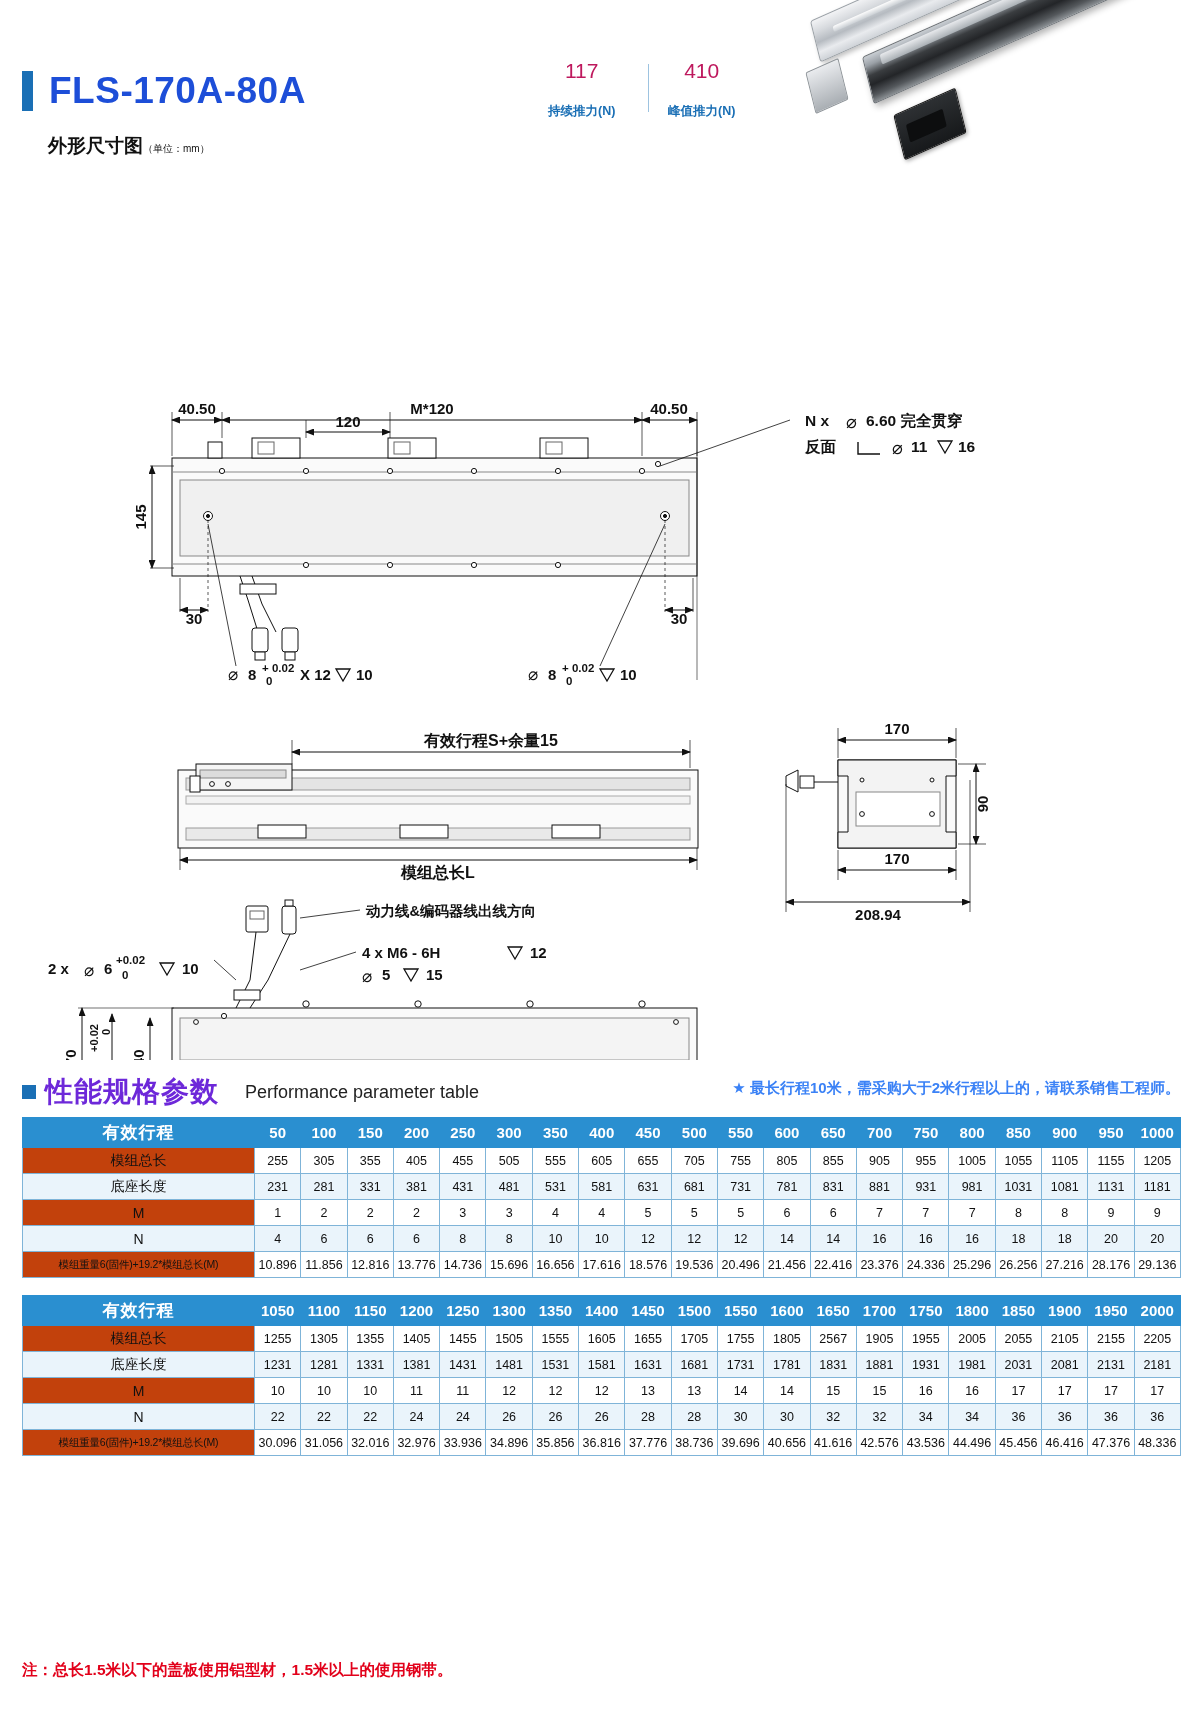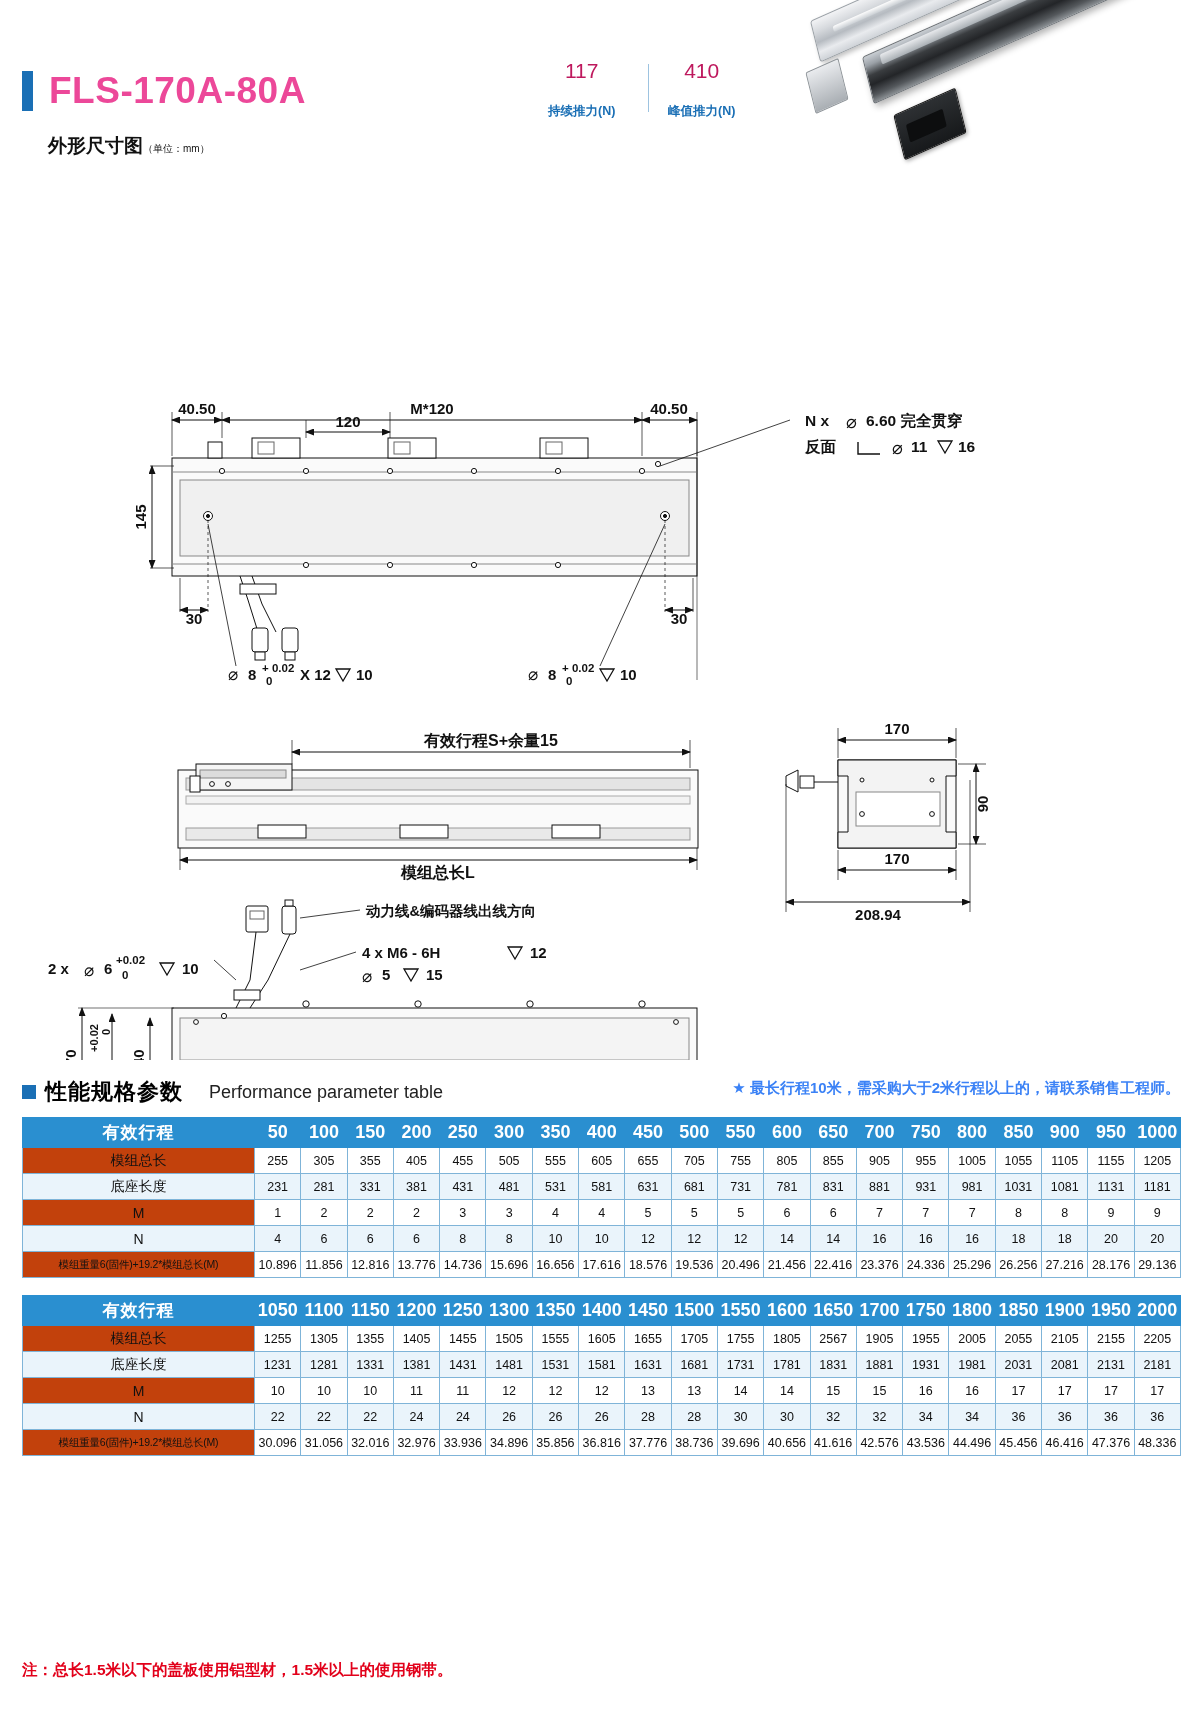--- a/index.html
+++ b/index.html
@@ -7,21 +7,21 @@
     width:1200px;height:1710px;background:#ffffff;
     font-family:"Liberation Sans","DejaVu Sans",sans-serif;
     color:#1a1a1a;position:relative;overflow:hidden;
   }
   .page{position:relative;width:1200px;height:1710px;}
 
   
   .header{position:absolute;left:0;top:0;width:1200px;height:175px;}
   .title-bar{position:absolute;left:22px;top:70px;display:flex;align-items:center;}
   .title-mark{width:11px;height:40px;background:#1a6fb5;margin-right:16px;}
-  .title-text{font-size:37px;font-weight:bold;color:#ec4899;letter-spacing:.5px;}
+  .title-text{font-size:37px;font-weight:bold;color:#1d4ed8;letter-spacing:.5px;}
   .subtitle{position:absolute;left:48px;top:133px;font-size:19px;font-weight:bold;color:#111;}
   .subtitle .unit{font-size:10px;font-weight:normal;}
 
   .force-box{position:absolute;top:60px;display:flex;flex-direction:column;align-items:center;}
   .force-val{font-size:21px;font-weight:normal;color:#be185d;line-height:1;}
   .force-lab{font-size:12.5px;font-weight:bold;color:#1a6fb5;margin-top:22px;}
   #force-1{left:548px;}
   #force-2{left:668px;}
   .force-sep{position:absolute;left:648px;top:64px;width:1px;height:48px;background:#9dc3e0;}
 
@@ -69,34 +69,34 @@
   }
 
   
   .drawing{position:absolute;left:0;top:180px;width:1200px;height:880px;}
   svg.dwg{position:absolute;left:0;top:0;}
 
   
   .perf{position:absolute;left:22px;top:1075px;width:1158px;}
   .perf-head{display:flex;align-items:center;height:34px;}
   .perf-sq{width:14px;height:14px;background:#1a6fb5;margin-right:9px;}
-  .perf-cn{font-size:22px;font-weight:bold;color:#000000;letter-spacing:1px;}
+  .perf-cn{font-size:28px;font-weight:bold;color:#6d28d9;letter-spacing:1px;}
   .perf-en{font-size:18px;color:#222;margin-left:26px;}
   .perf-note{
     position:absolute;right:0;top:4px;font-size:15px;font-weight:bold;color:#3b82f6;
     white-space:nowrap;
   }
 
   table.spec{border-collapse:collapse;width:1158px;margin-top:8px;table-layout:fixed;}
   table.spec td{
     border:1px solid #7fb4d8;text-align:center;font-size:12.5px;color:#111;
     height:25px;padding:0 1px;white-space:nowrap;overflow:hidden;
   }
   table.spec tr.hdr td{
-    background:#2a8fd0;color:#ffffff;font-weight:bold;font-size:18px;height:29px;
+    background:#2a8fd0;color:#ffffff;font-weight:bold;font-size:15px;height:29px;
     border:1px solid #2a8fd0;
   }
   table.spec tr.hdr td.rowlab{font-size:17px;letter-spacing:1px;}
   table.spec td.rowlab{
     font-size:14px;font-weight:normal;background:#c2410c;color:#111;
   }
   table.spec td.rowlab.small{font-size:10.5px;letter-spacing:-.2px;}
   table.spec tr.alt td{background:#eaf4fb;}
   table.spec tr.alt td.rowlab{background:#eaf4fb;}
   .tbl-gap{height:9px;}

